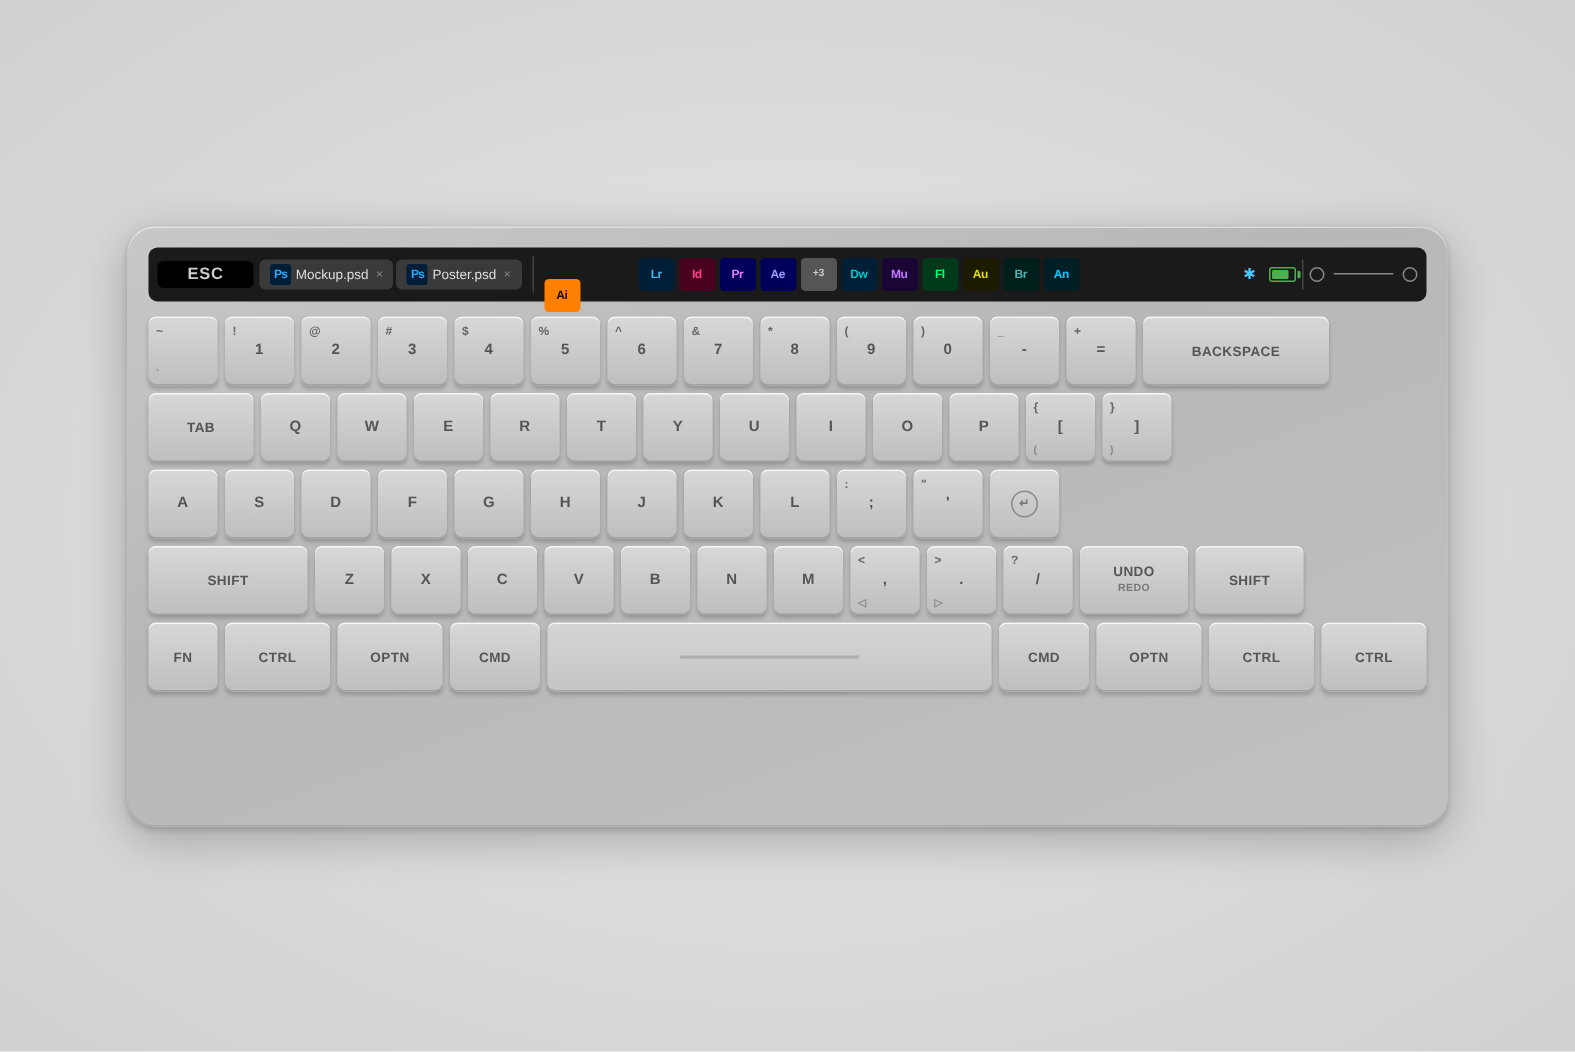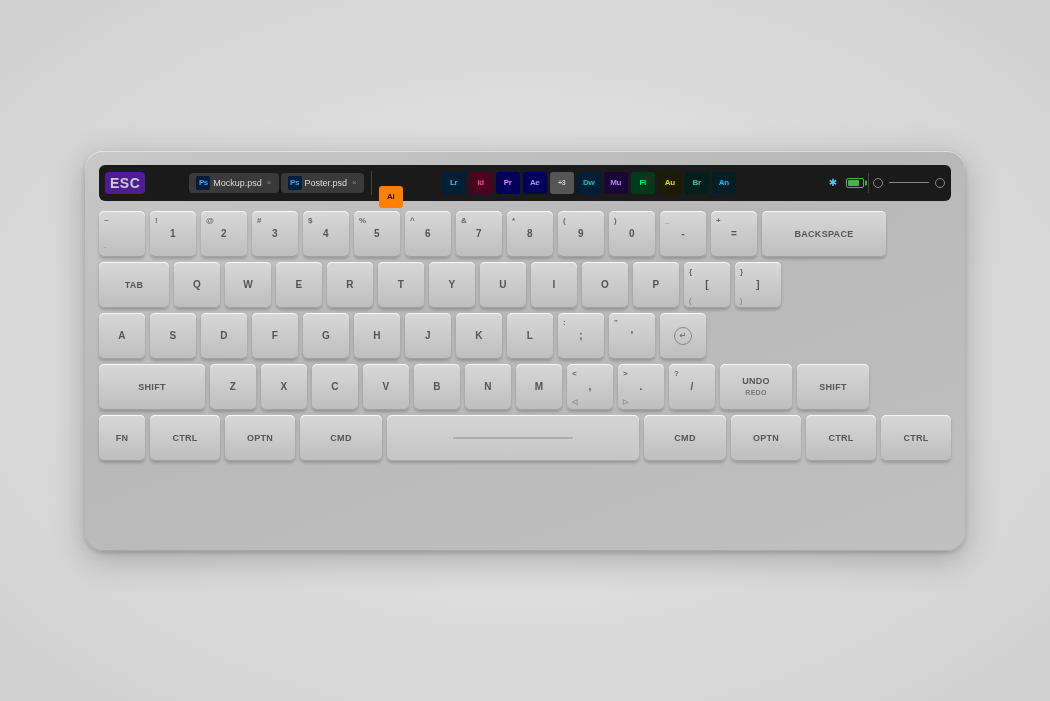--- a/index.html
+++ b/index.html
@@ -35,36 +35,35 @@
       background: #1a1a1a;
       border-radius: 6px;
       margin-bottom: 10px;
       display: flex;
       align-items: center;
       padding: 0 6px;
       gap: 4px;
     }
 
     .tb-esc {
-      background: #4c1d95;
+      background: #000000;
       color: #ccc;
-      font-size: 14px;
+      font-size: 11px;
       font-weight: 600;
-      padding: 3px 5px;
+      padding: 3px 20px;
       border-radius: 4px;
       letter-spacing: 0.5px;
       flex-shrink: 0;
     }
 
     .tb-tabs {
       display: flex;
       align-items: center;
       gap: 2px;
       flex-shrink: 0;
-      margin-left: 40px;
     }
 
     .tb-tab {
       display: flex;
       align-items: center;
       gap: 3px;
       background: #3a3a3a;
       border-radius: 4px;
       padding: 3px 7px;
       font-size: 9px;
@@ -246,21 +245,21 @@
     .w-backspace { width: 124px; }
     .w-tab { width: 70px; }
     .w-caps { width: 82px; }
     .w-enter { width: 94px; }
     .w-shift-l { width: 106px; }
     .w-shift-r { width: 72px; }
     .w-undo { width: 72px; }
     .w-fn { width: 46px; }
     .w-ctrl { width: 70px; }
     .w-optn { width: 70px; }
-    .w-cmd { width: 82px; }
+    .w-cmd { width: 60px; }
     .w-space { flex: 1; }
 
     .key-circle {
       width: 18px;
       height: 18px;
       border-radius: 50%;
       border: 1.5px solid #888;
       display: flex;
       align-items: center;
       justify-content: center;

